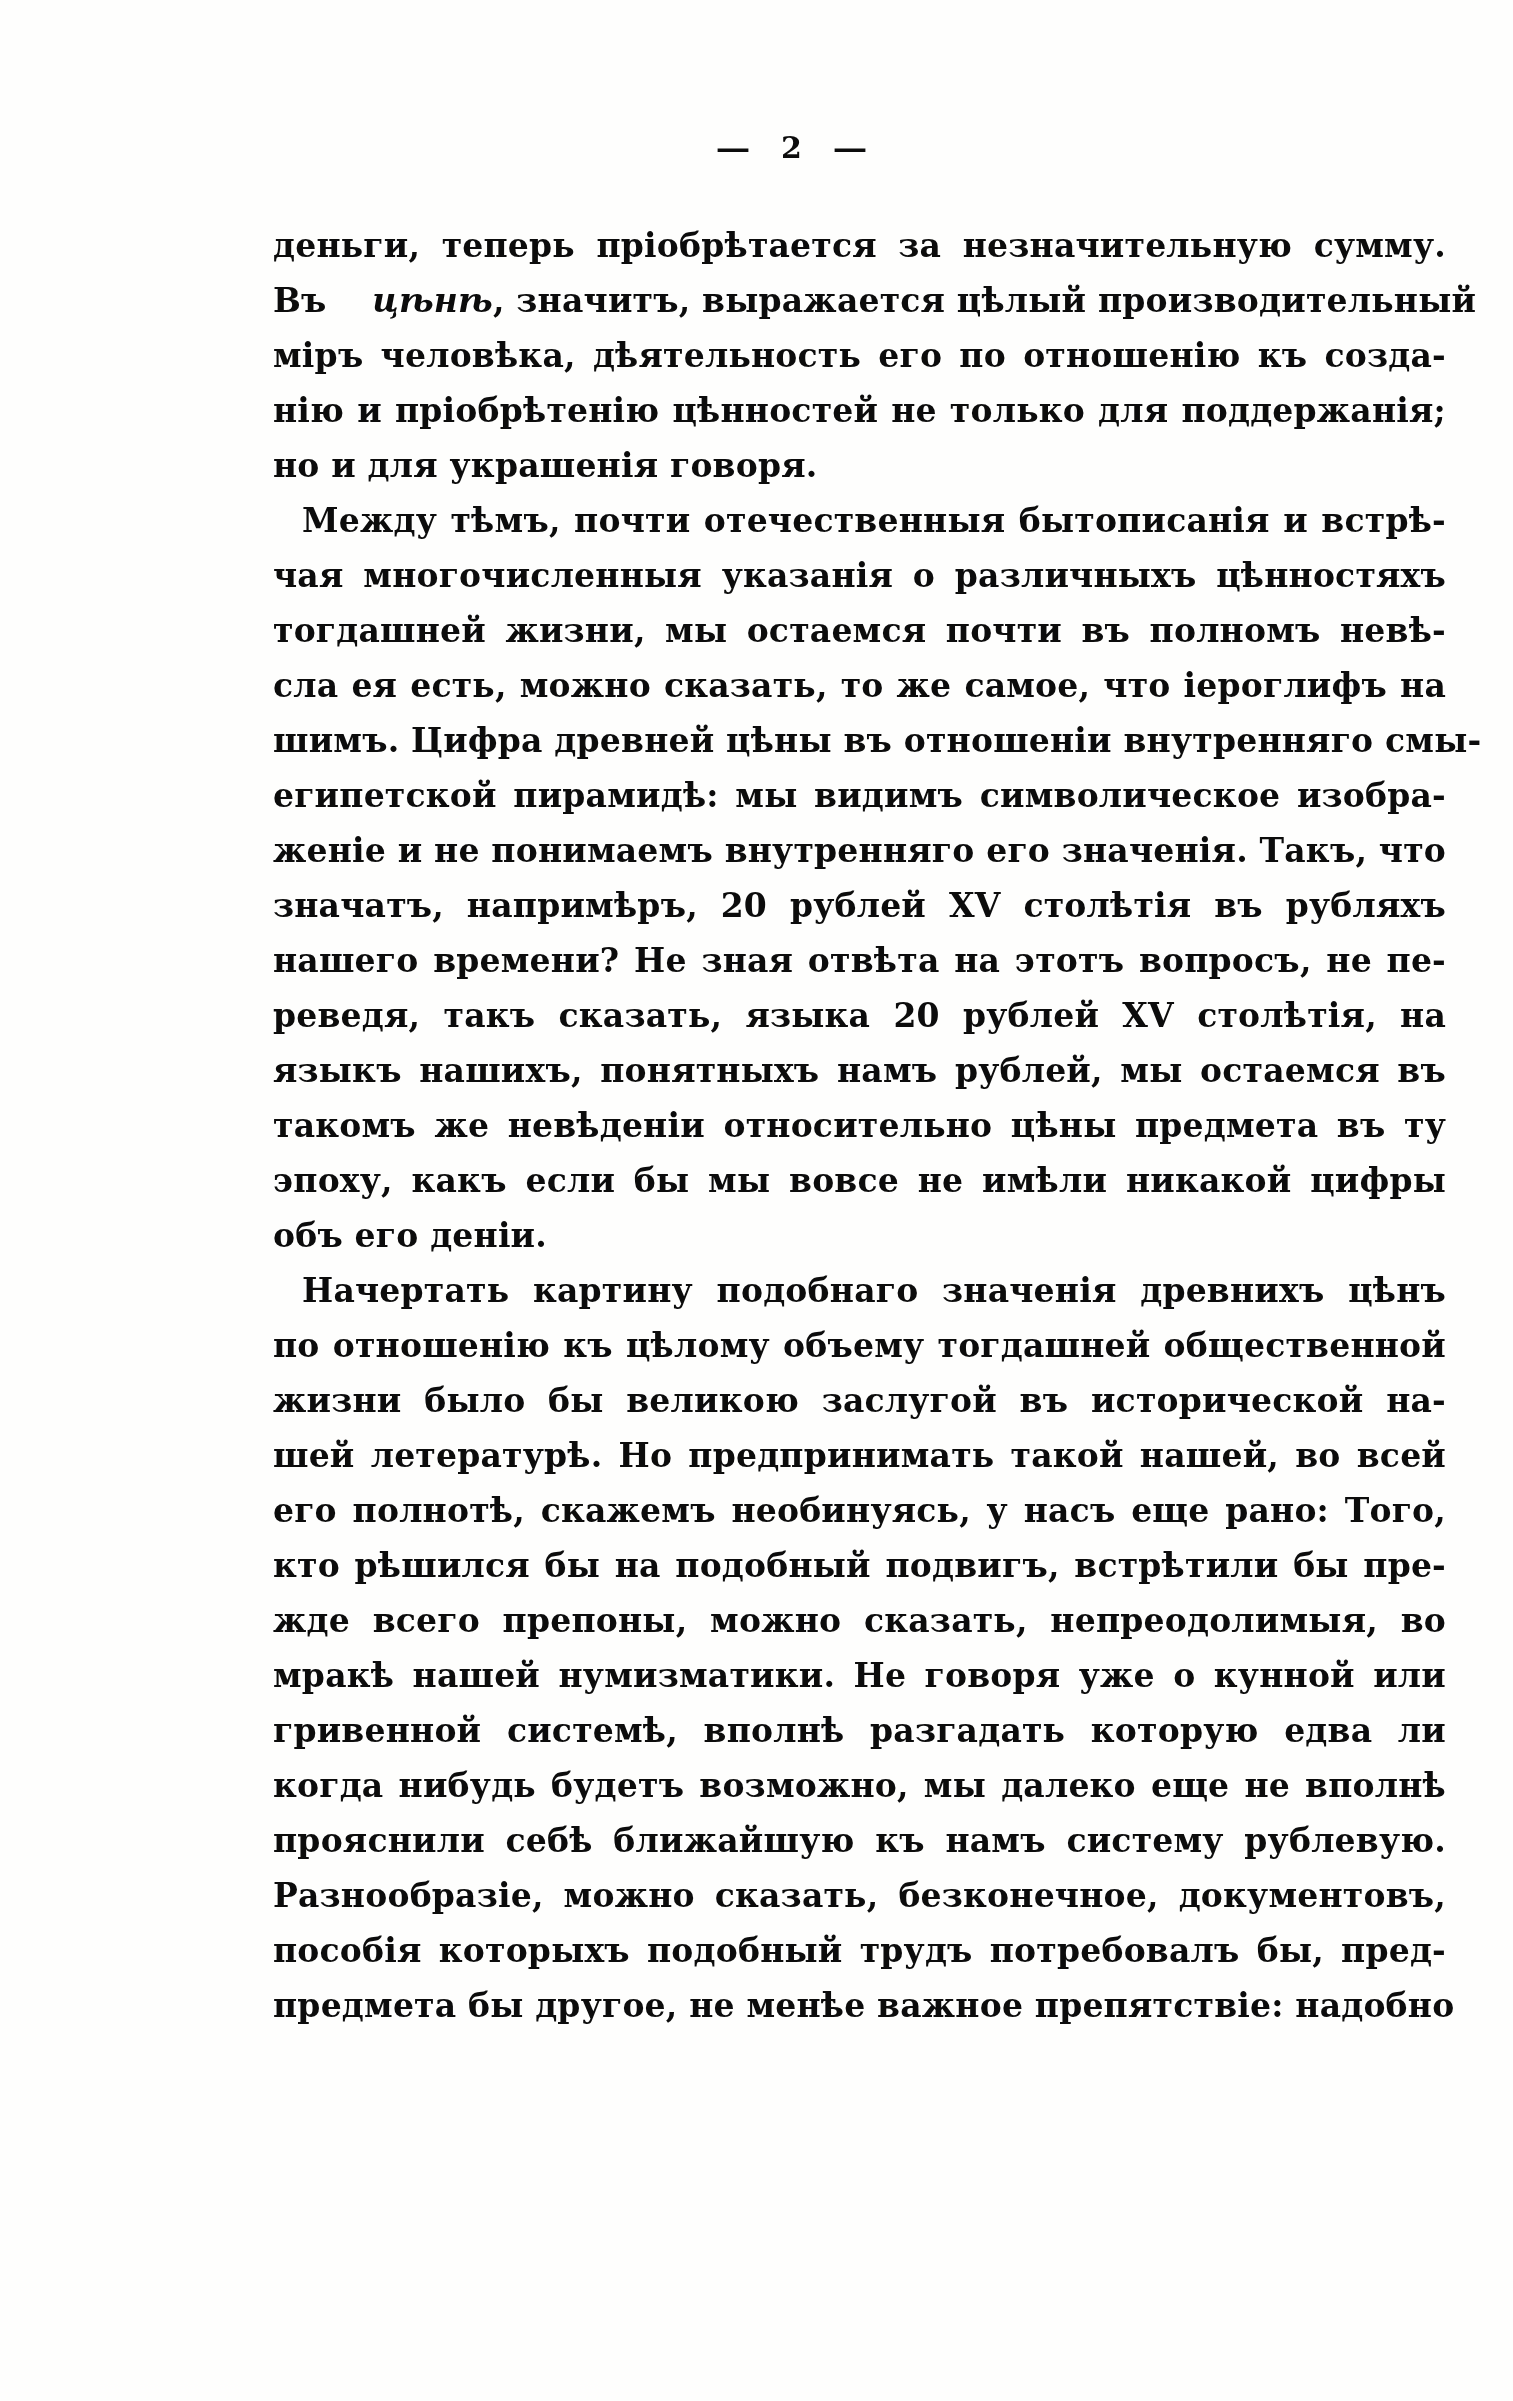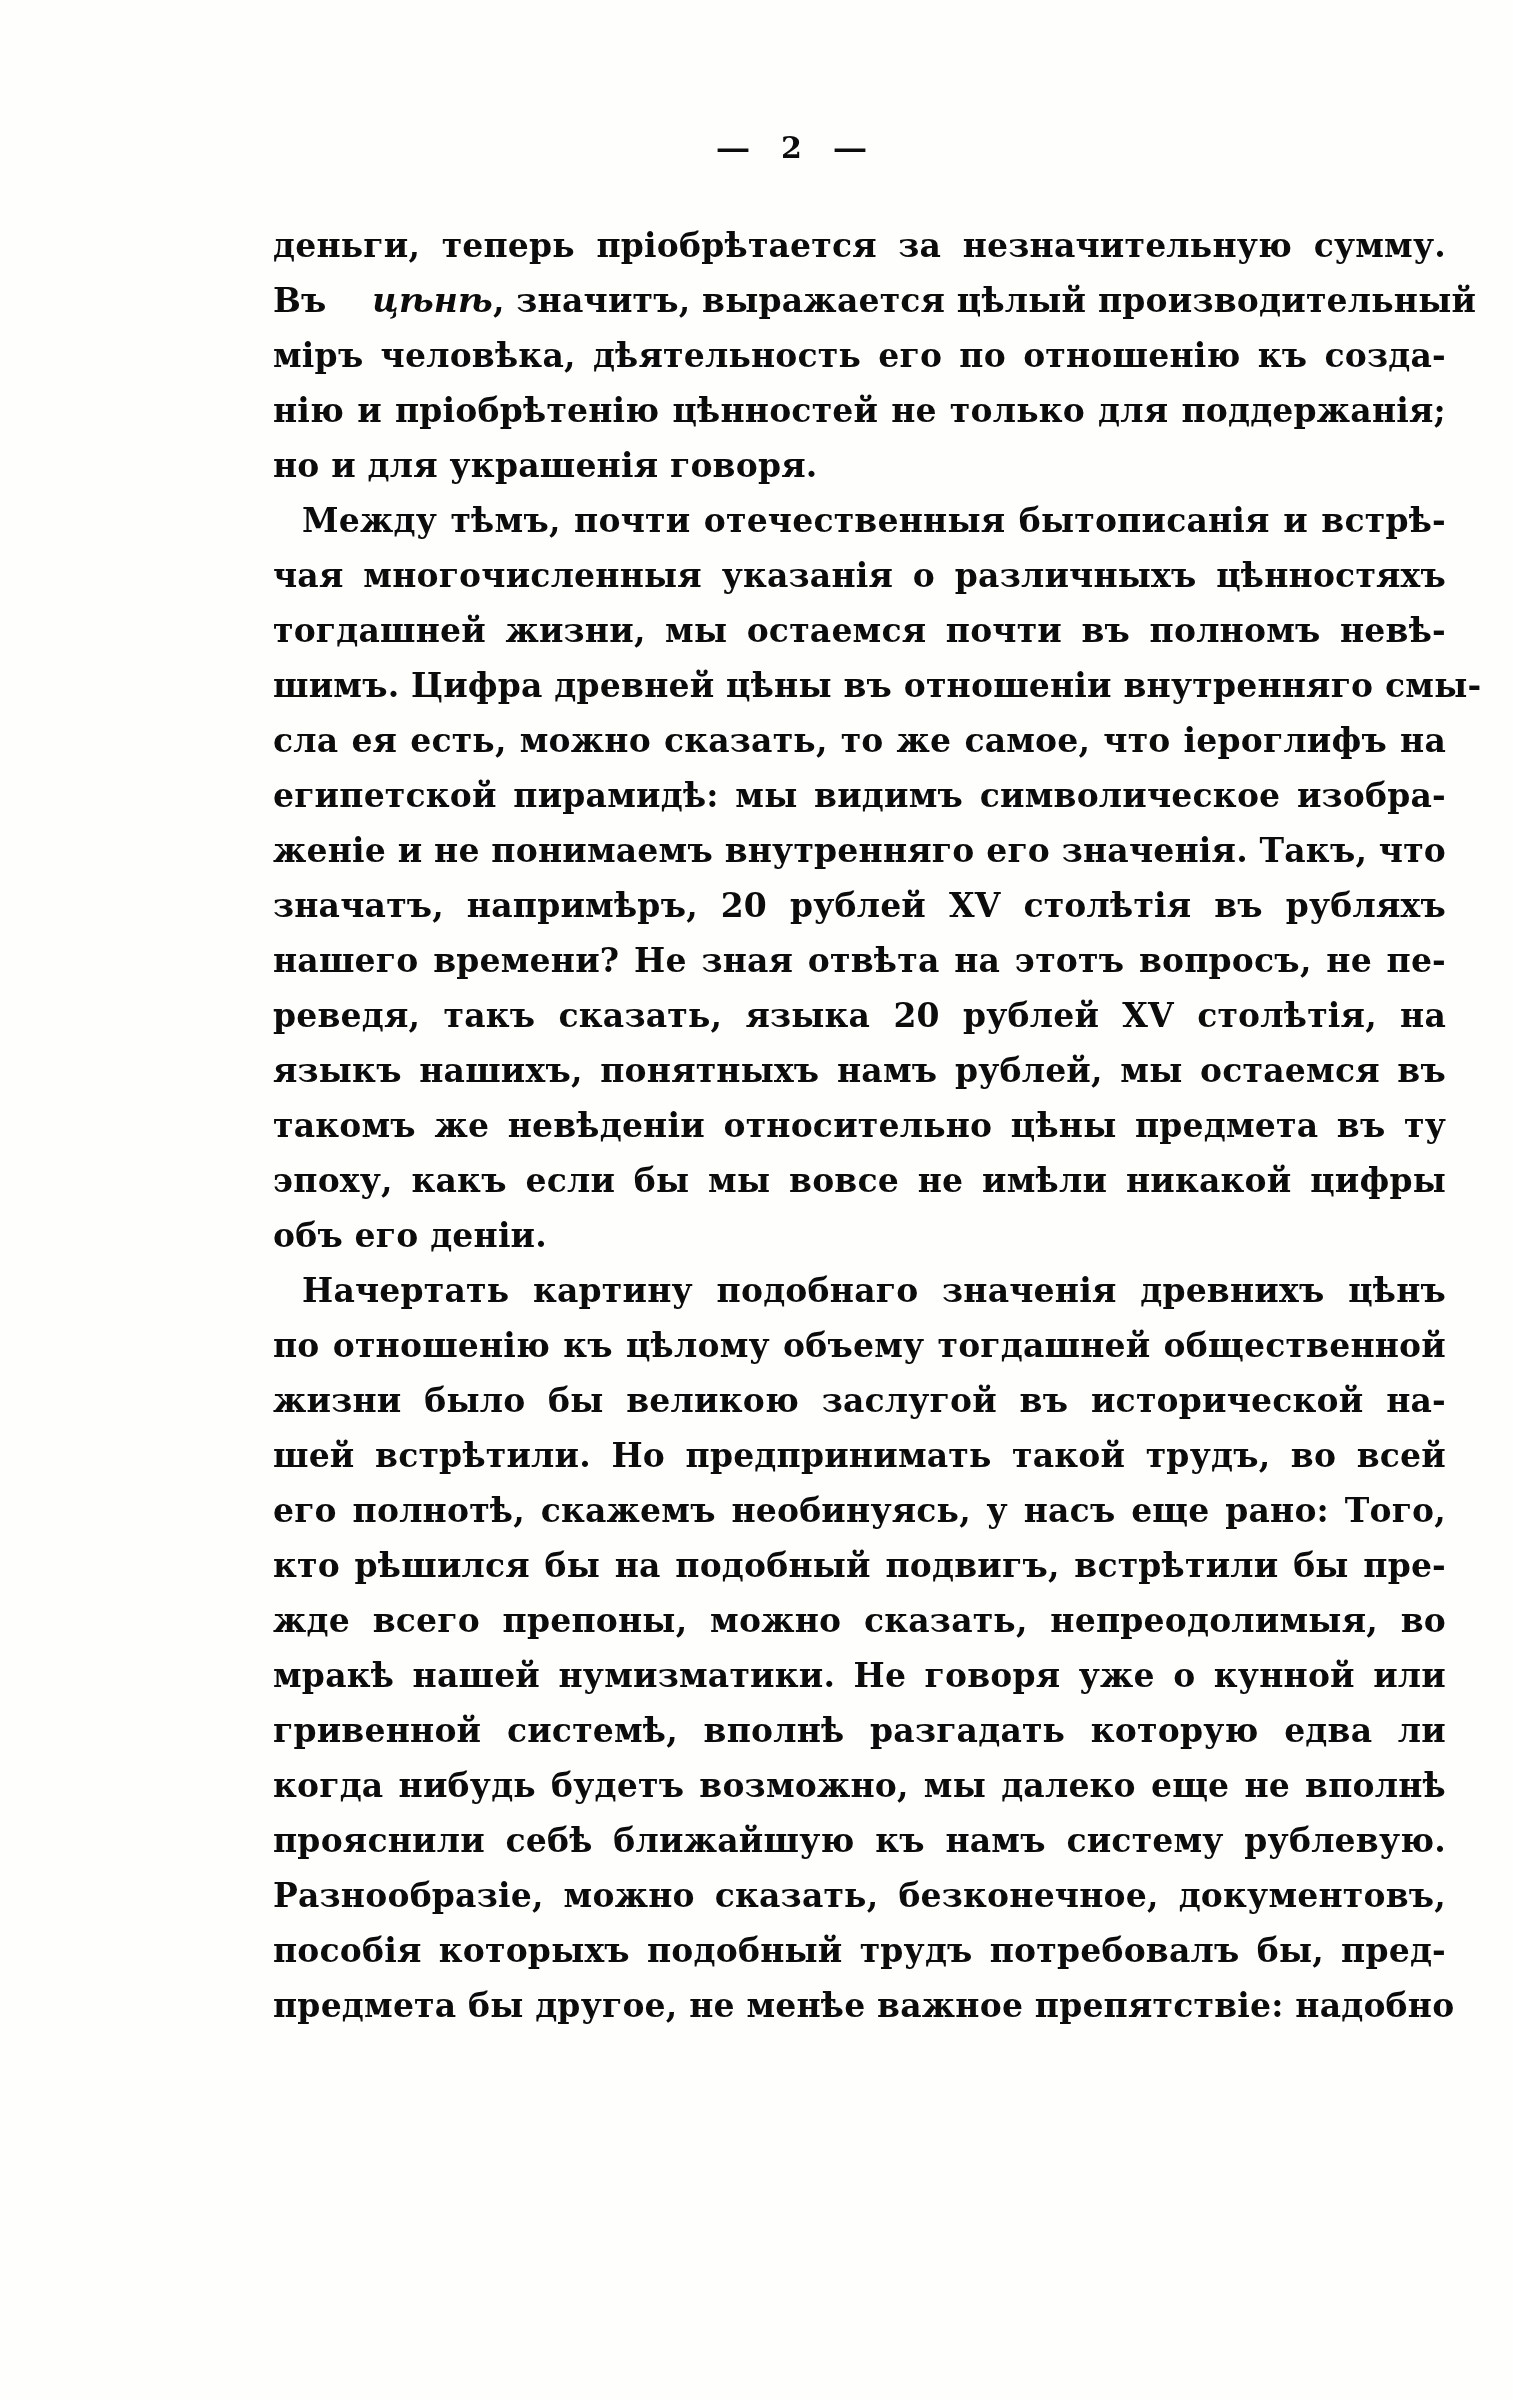--- a/index.html
+++ b/index.html
@@ -72,35 +72,35 @@
 
   <div class="text-block">
       <div class="line"><span>деньги, теперь пріобрѣтается за незначительную сумму.</span></div>
       <div class="line"><span>Въ </span><span class="em">цѣнѣ</span><span>, значитъ, выражается цѣлый производительный</span></div>
       <div class="line"><span>міръ человѣка, дѣятельность его по отношенію къ созда-</span></div>
       <div class="line"><span>нію и пріобрѣтенію цѣнностей не только для поддержанія;</span></div>
       <div class="line para-end"><span>но и для украшенія говоря.</span></div>
       <div class="line indent"><span>Между тѣмъ, почти отечественныя бытописанія и встрѣ-</span></div>
       <div class="line"><span>чая многочисленныя указанія о различныхъ цѣнностяхъ</span></div>
       <div class="line"><span>тогдашней жизни, мы остаемся почти въ полномъ невѣ-</span></div>
+      <div class="line"><span>сла ея есть, можно сказать, то же самое, что іероглифъ на</span></div>
       <div class="line"><span>шимъ. Цифра древней цѣны въ отношеніи внутренняго смы-</span></div>
-      <div class="line"><span>сла ея есть, можно сказать, то же самое, что іероглифъ на</span></div>
       <div class="line"><span>египетской пирамидѣ: мы видимъ символическое изобра-</span></div>
       <div class="line"><span>женіе и не понимаемъ внутренняго его значенія. Такъ, что</span></div>
       <div class="line"><span>значатъ, напримѣръ, 20 рублей XV столѣтія въ рубляхъ</span></div>
       <div class="line"><span>нашего времени? Не зная отвѣта на этотъ вопросъ, не пе-</span></div>
       <div class="line"><span>реведя, такъ сказать, языка 20 рублей XV столѣтія, на</span></div>
       <div class="line"><span>языкъ нашихъ, понятныхъ намъ рублей, мы остаемся въ</span></div>
       <div class="line"><span>такомъ же невѣденіи относительно цѣны предмета въ ту</span></div>
       <div class="line"><span>эпоху, какъ если бы мы вовсе не имѣли никакой цифры</span></div>
       <div class="line para-end"><span>объ его деніи.</span></div>
       <div class="line indent"><span>Начертать картину подобнаго значенія древнихъ цѣнъ</span></div>
       <div class="line"><span>по отношенію къ цѣлому объему тогдашней общественной</span></div>
       <div class="line"><span>жизни было бы великою заслугой въ исторической на-</span></div>
-      <div class="line"><span>шей встрѣтили. Но предпринимать такой трудъ, во всей</span></div>
+      <div class="line"><span>шей летературѣ. Но предпринимать такой нашей, во всей</span></div>
       <div class="line"><span>его полнотѣ, скажемъ необинуясь, у насъ еще рано: Того,</span></div>
       <div class="line"><span>кто рѣшился бы на подобный подвигъ, встрѣтили бы пре-</span></div>
       <div class="line"><span>жде всего препоны, можно сказать, непреодолимыя, во</span></div>
       <div class="line"><span>мракѣ нашей нумизматики. Не говоря уже о кунной или</span></div>
       <div class="line"><span>гривенной системѣ, вполнѣ разгадать которую едва ли</span></div>
       <div class="line"><span>когда нибудь будетъ возможно, мы далеко еще не вполнѣ</span></div>
       <div class="line"><span>прояснили себѣ ближайшую къ намъ систему рублевую.</span></div>
       <div class="line"><span>Разнообразіе, можно сказать, безконечное, документовъ,</span></div>
       <div class="line"><span>пособія которыхъ подобный трудъ потребовалъ бы, пред-</span></div>
       <div class="line"><span>предмета бы другое, не менѣе важное препятствіе: надобно</span></div>

